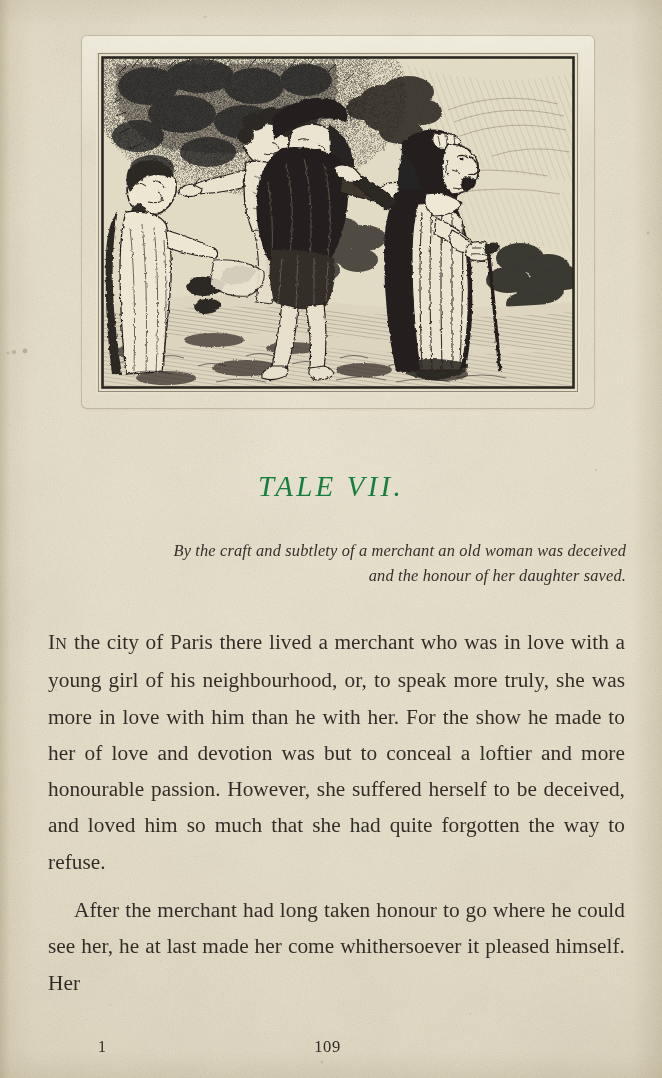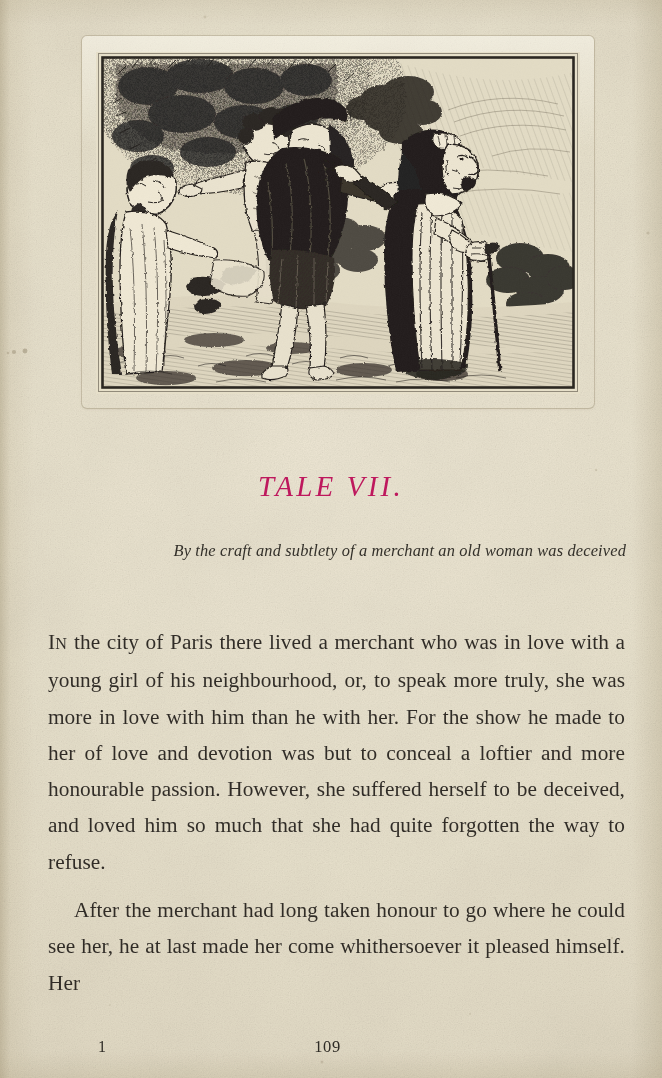--- a/index.html
+++ b/index.html
@@ -45,21 +45,21 @@
   }
   #plate{position:absolute;inset:0;}
 
   
   .tale-title{
     position:absolute;left:0;right:0;top:470px;
     text-align:center;
     font-family:"Liberation Serif", serif;
     font-style:italic;font-weight:400;
     font-size:29px;letter-spacing:3.2px;
-    color:#be185d;
+    color:#15803d;
   }
   .argument{
     position:absolute;left:36px;width:590px;top:538px;
     text-align:right;
     font-family:"Liberation Serif", serif;
     font-style:italic;
     font-size:16.4px;line-height:25px;
     color:#33302a;
     letter-spacing:.15px;
   }
@@ -497,20 +497,21 @@
 
       <rect x="6.5" y="5.5" width="471" height="330" fill="none" stroke="#2b2721" stroke-width="2.6"></rect>
       <rect x="2.5" y="1.5" width="479" height="338" fill="none" stroke="#4a4438" stroke-width="1" opacity=".55"></rect>
     </svg>
   </div>
 
   <div class="tale-title">TALE VII.</div>
 
   <div class="argument">
     <span>By the craft and subtlety of a merchant an old woman was deceived</span><br>
+    <span>and the honour of her daughter saved.</span>
   </div>
 
   <div id="body-col">
     <p class="para smallcap-lead ink-soft"><span>I</span><span class="sc">N</span><span> the city of Paris there lived a merchant who was in love with a young girl of his neighbourhood, or, to speak more truly, she was more in love with him than he with her.  For the show he made to her of love and devotion was but to conceal a loftier and more honourable passion. However, she suffered herself to be deceived, and loved him so much that she had quite forgotten the way to refuse.</span></p>
 
     <p class="para ink-soft">After the merchant had long taken honour to go where he could see her, he at last made her come whithersoever it pleased himself.  Her</p>
   </div>
 
   <div class="signature">1</div>
   <div class="folio">109</div>

